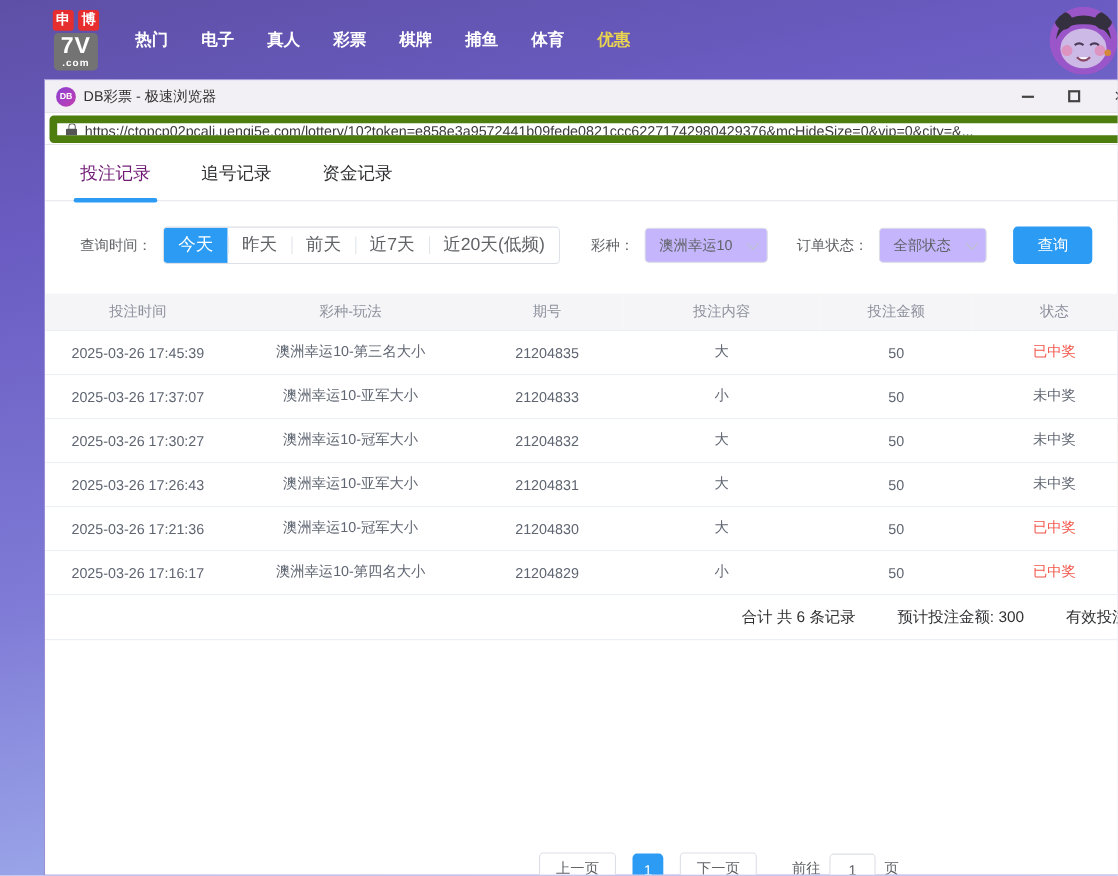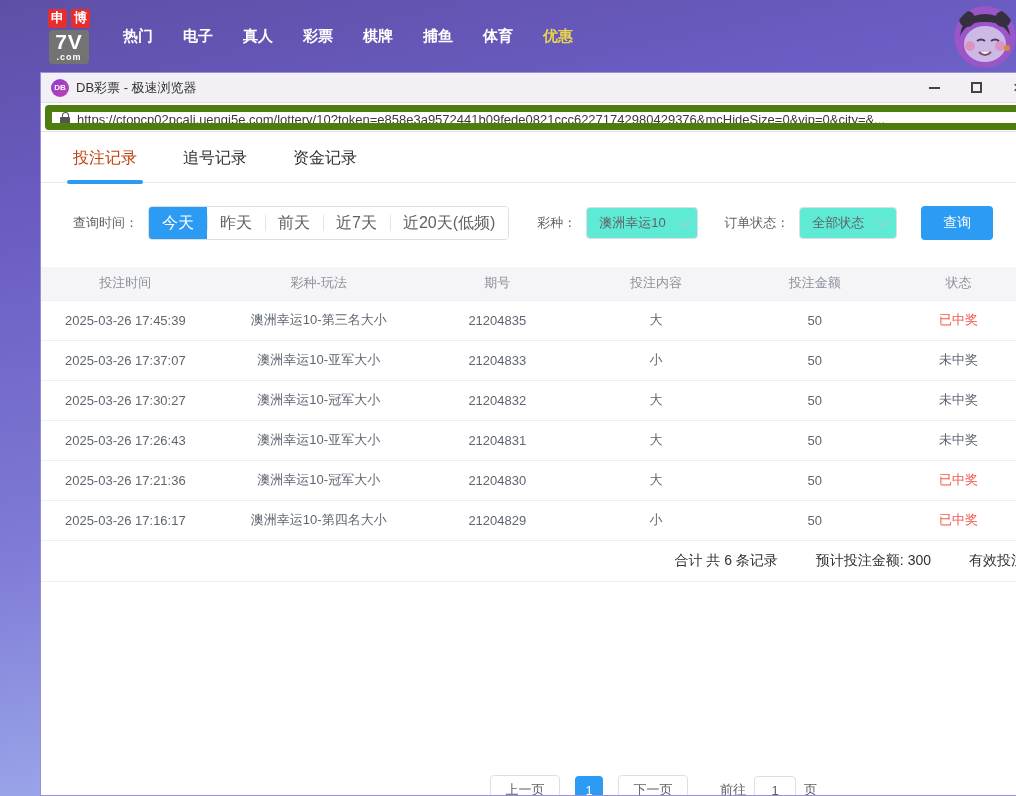--- a/index.html
+++ b/index.html
@@ -46,32 +46,32 @@
   .lock-icon .shackle { position:absolute; top:0; left:1.5px; width:7px; height:7px; border:1.5px solid #555; border-bottom:none; border-radius:4px 4px 0 0; }
   .url-text { font-size:13px; color:#3a3a3a; white-space:nowrap; }
 
   .content { position:relative; height:663px; background:#fff; }
   .scrollbar { position:absolute; right:0; top:0; width:8px; height:100%; background:#f1f1f1; z-index:5; }
   .scroll-thumb { position:absolute; top:0; left:0; width:8px; height:450px; background:#d0d0d0; }
 
   
   .tabs { padding:16px 0 0 32px; border-bottom:1px solid #e7e7ed; display:flex; }
   .tab { margin-right:46px; font-size:16px; color:#303133; padding-bottom:13px; cursor:pointer; position:relative; }
-  .tab.active { color:#c2410c; }
+  .tab.active { color:#701a75; }
   .tab.active::after { content:""; position:absolute; left:-6px; right:-6px; bottom:-2px; height:4px; border-radius:2px; background:#2b9bf4; }
 
   
   .filters { display:flex; align-items:center; margin:23px 0 0 32px; }
   .f-label { font-size:13px; color:#606266; margin-right:10px; white-space:nowrap; }
   .seg-group { display:flex; border:1px solid #dcdfe6; border-radius:4px; overflow:hidden; height:34px; }
   .seg { padding:0 13px; line-height:32px; font-size:16px; color:#606266; background:#fff; cursor:pointer; position:relative; }
   .seg + .seg::before { content:""; position:absolute; left:0; top:8px; bottom:8px; width:1px; background:#e2e5ea; }
   .seg.active { background:#2b9bf4; color:#fff; }
   .seg.active::before { display:none; }
-  .select-box { display:flex; align-items:center; justify-content:space-between; border:1px solid #dcdfe6; border-radius:4px; height:32px; padding:0 10px 0 12px; cursor:pointer; background:#5eead4; }
+  .select-box { display:flex; align-items:center; justify-content:space-between; border:1px solid #dcdfe6; border-radius:4px; height:32px; padding:0 10px 0 12px; cursor:pointer; background:#c4b5fd; }
   .select-box .sel-text { font-size:13px; color:#606266; white-space:nowrap; }
   .caret { width:8px; height:8px; border-right:1.6px solid #c0c4cc; border-bottom:1.6px solid #c0c4cc; transform:rotate(45deg) translateY(-2px); margin-left:12px; flex:none; }
   .lottery-select { width:112px; margin-right:26px; }
   .status-select { width:98px; margin-right:24px; }
   .ml28 { margin-left:28px; }
   .search-btn { width:72px; height:34px; background:#2b9bf4; border:none; border-radius:4px; color:#fff; font-size:14px; cursor:pointer; font-family:inherit; }
 
   
   .table { width:992px; margin-top:27px; display:table; table-layout:fixed; border-collapse:collapse; }
   .trow { display:table-row; }

